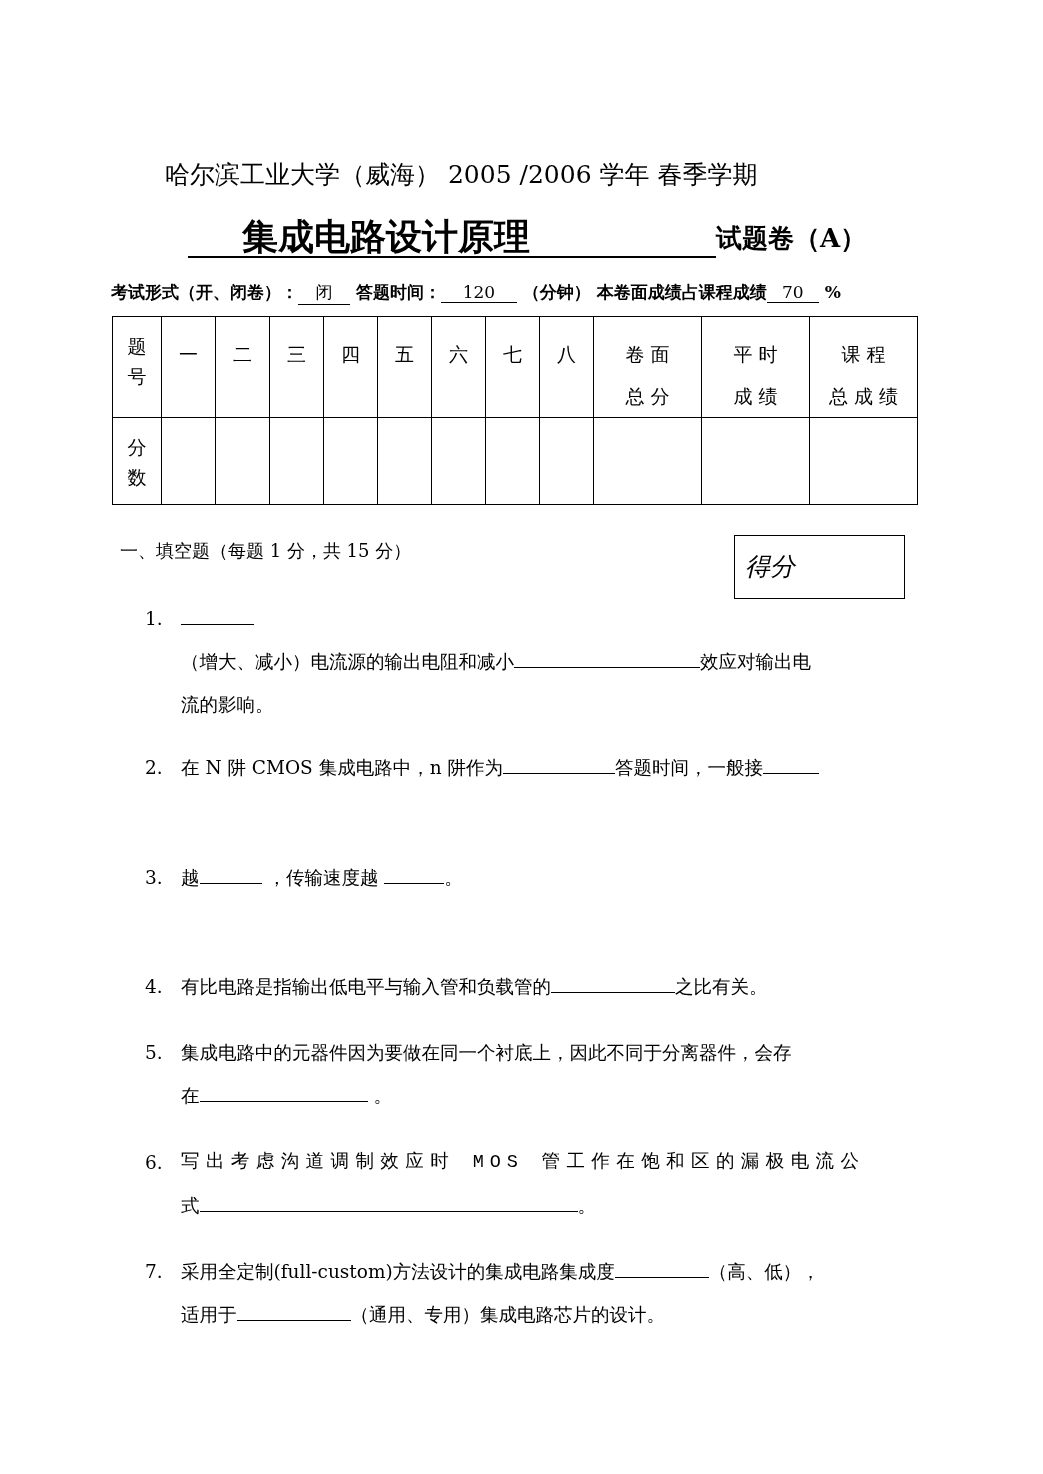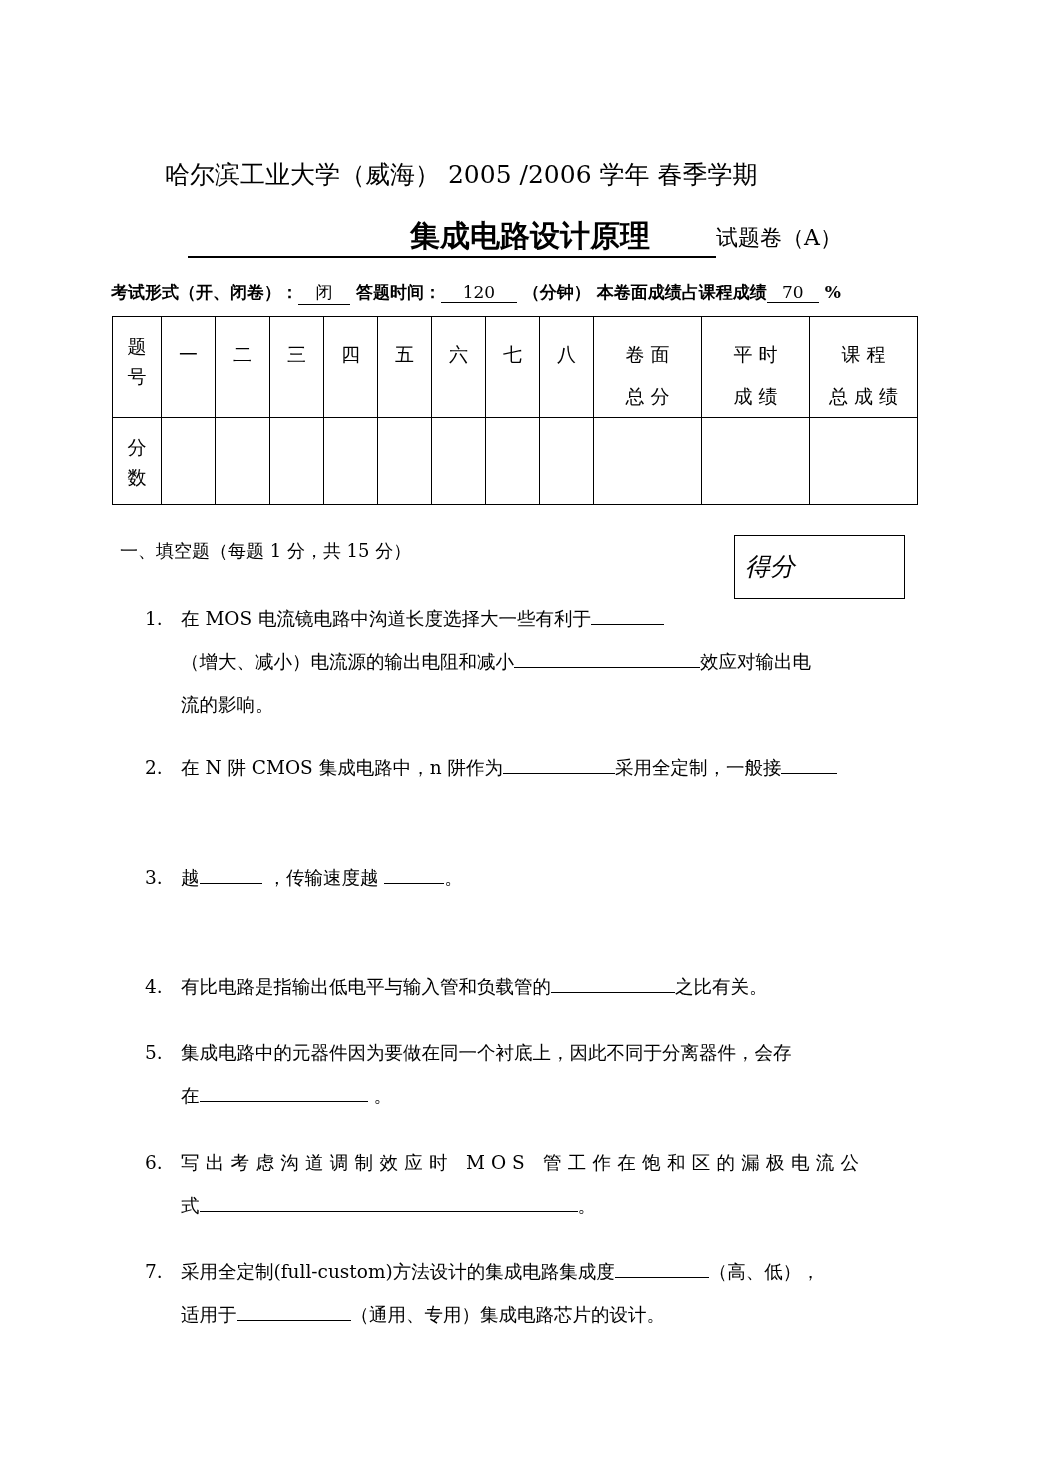--- a/index.html
+++ b/index.html
@@ -1,42 +1,42 @@
 <!DOCTYPE html>
 <html><head>
 <meta charset="utf-8">
 <style>
   html, body { margin: 0; padding: 0; background: #ffffff; }
   body { width: 1043px; height: 1474px; position: relative; overflow: hidden;
          font-family: "DejaVu Serif", "Liberation Serif", serif; color: #000; }
   .abs { position: absolute; }
   .title1 { left: 165px; top: 158px; font-size: 25px; font-weight: normal; letter-spacing: 0px; white-space: nowrap; }
   .title2 { left: 188px; top: 216px; white-space: nowrap; }
-  .title2 .course { display: inline-block; width: 528px; border-bottom: 2px solid #000; text-align: right;
-                    font-size: 30px; font-weight: bold; padding-left: 0px; height: 40px; line-height: 40px; }
+  .title2 .course { display: inline-block; width: 528px; border-bottom: 2px solid #000; text-align: center;
+                    font-size: 36px; font-weight: bold; padding-left: 0px; height: 40px; line-height: 40px; }
   .title2 .course span { position: relative; left: -66px; }
-  .title2 .paper { font-size: 22px; font-weight: normal; display: inline-block; vertical-align: top; line-height: 44px; }
+  .title2 .paper { font-size: 26px; font-weight: bold; display: inline-block; vertical-align: top; line-height: 44px; }
   .examinfo { left: 111px; top: 281px; font-size: 17px; font-weight: bold; white-space: nowrap; }
   .examinfo .u { display: inline-block; border-bottom: 1px solid #000; text-align: center; font-weight: normal; }
   table.score { position: absolute; left: 112px; top: 316px; border-collapse: collapse; }
   table.score td { border: 1.5px solid #000; font-size: 19px; text-align: center; vertical-align: top;
                    padding: 0; font-family: "DejaVu Sans", "Liberation Sans", sans-serif; }
   table.score tr.r1 td { height: 98px; }
   table.score tr.r2 td { height: 86px; }
   .cell-inner { padding-top: 16px; line-height: 42px; }
   .vert { width: 20px; margin: 0 auto; line-height: 30px; padding-top: 14px; }
   .section { left: 120px; top: 539px; font-size: 18px; white-space: nowrap; }
   .scorebox { left: 734px; top: 535px; width: 169px; height: 62px; border: 1.5px solid #000; font-size: 25px;
               font-family: "DejaVu Sans", "Liberation Sans", sans-serif; font-style: italic; }
   .scorebox span { position: absolute; left: 10px; top: 14px; }
   .q { position: absolute; left: 145px; width: 720px; font-size: 18.5px; line-height: 43px; }
   .q .num { position: absolute; left: 0; top: 0; }
   .q .body { margin-left: 36px; }
   .blank { display: inline-block; border-bottom: 1px solid #000; height: 22px; vertical-align: baseline; }
-  .just { text-align: justify; text-align-last: justify; }
+  .just { text-align: justify; text-align-last: justify; font-family: Liberation Mono, monospace; }
 </style>
 </head>
 <body>
 
 <div class="abs title1">哈尔滨工业大学（威海） 2005 /2006  学年    春季学期</div>
 
 <div class="abs title2">
   <span class="course"><span>集成电路设计原理</span></span><span class="paper">试题卷（A）</span>
 </div>
 
@@ -123,30 +123,30 @@
   </table>
 
 <div class="abs section">一、填空题（每题 1 分，共 15 分）</div>
 <div class="abs scorebox">
     <span>得分</span>
   </div>
 
 <div class="q" style="top:597px">
   <span class="num">1.</span>
   <div class="body">
-    <div><span>在 MOS 电流镜电路中沟道长度选择大一些有利于</span><span class="blank" style="width:73px"></span></div>
+    <div><span class="blank" style="width:73px"></span></div>
     <div><span>（增大、减小）电流源的输出电阻和减小</span><span class="blank" style="width:186px"></span><span>效应对输出电</span></div>
     <div><span>流的影响。</span></div>
   </div>
 </div>
 
 <div class="q" style="top:746px">
   <span class="num">2.</span>
   <div class="body">
-    <div><span>在 N 阱 CMOS 集成电路中，n 阱作为</span><span class="blank" style="width:112px"></span><span>采用全定制，一般接</span><span class="blank" style="width:56px"></span></div>
+    <div><span>在 N 阱 CMOS 集成电路中，n 阱作为</span><span class="blank" style="width:112px"></span><span>答题时间，一般接</span><span class="blank" style="width:56px"></span></div>
   </div>
 </div>
 
 <div class="q" style="top:856px">
   <span class="num">3.</span>
   <div class="body">
     <div><span>越</span><span class="blank" style="width:62px"></span> <span>，传输速度越</span> <span class="blank" style="width:60px"></span><span>。</span></div>
   </div>
 </div>
 

